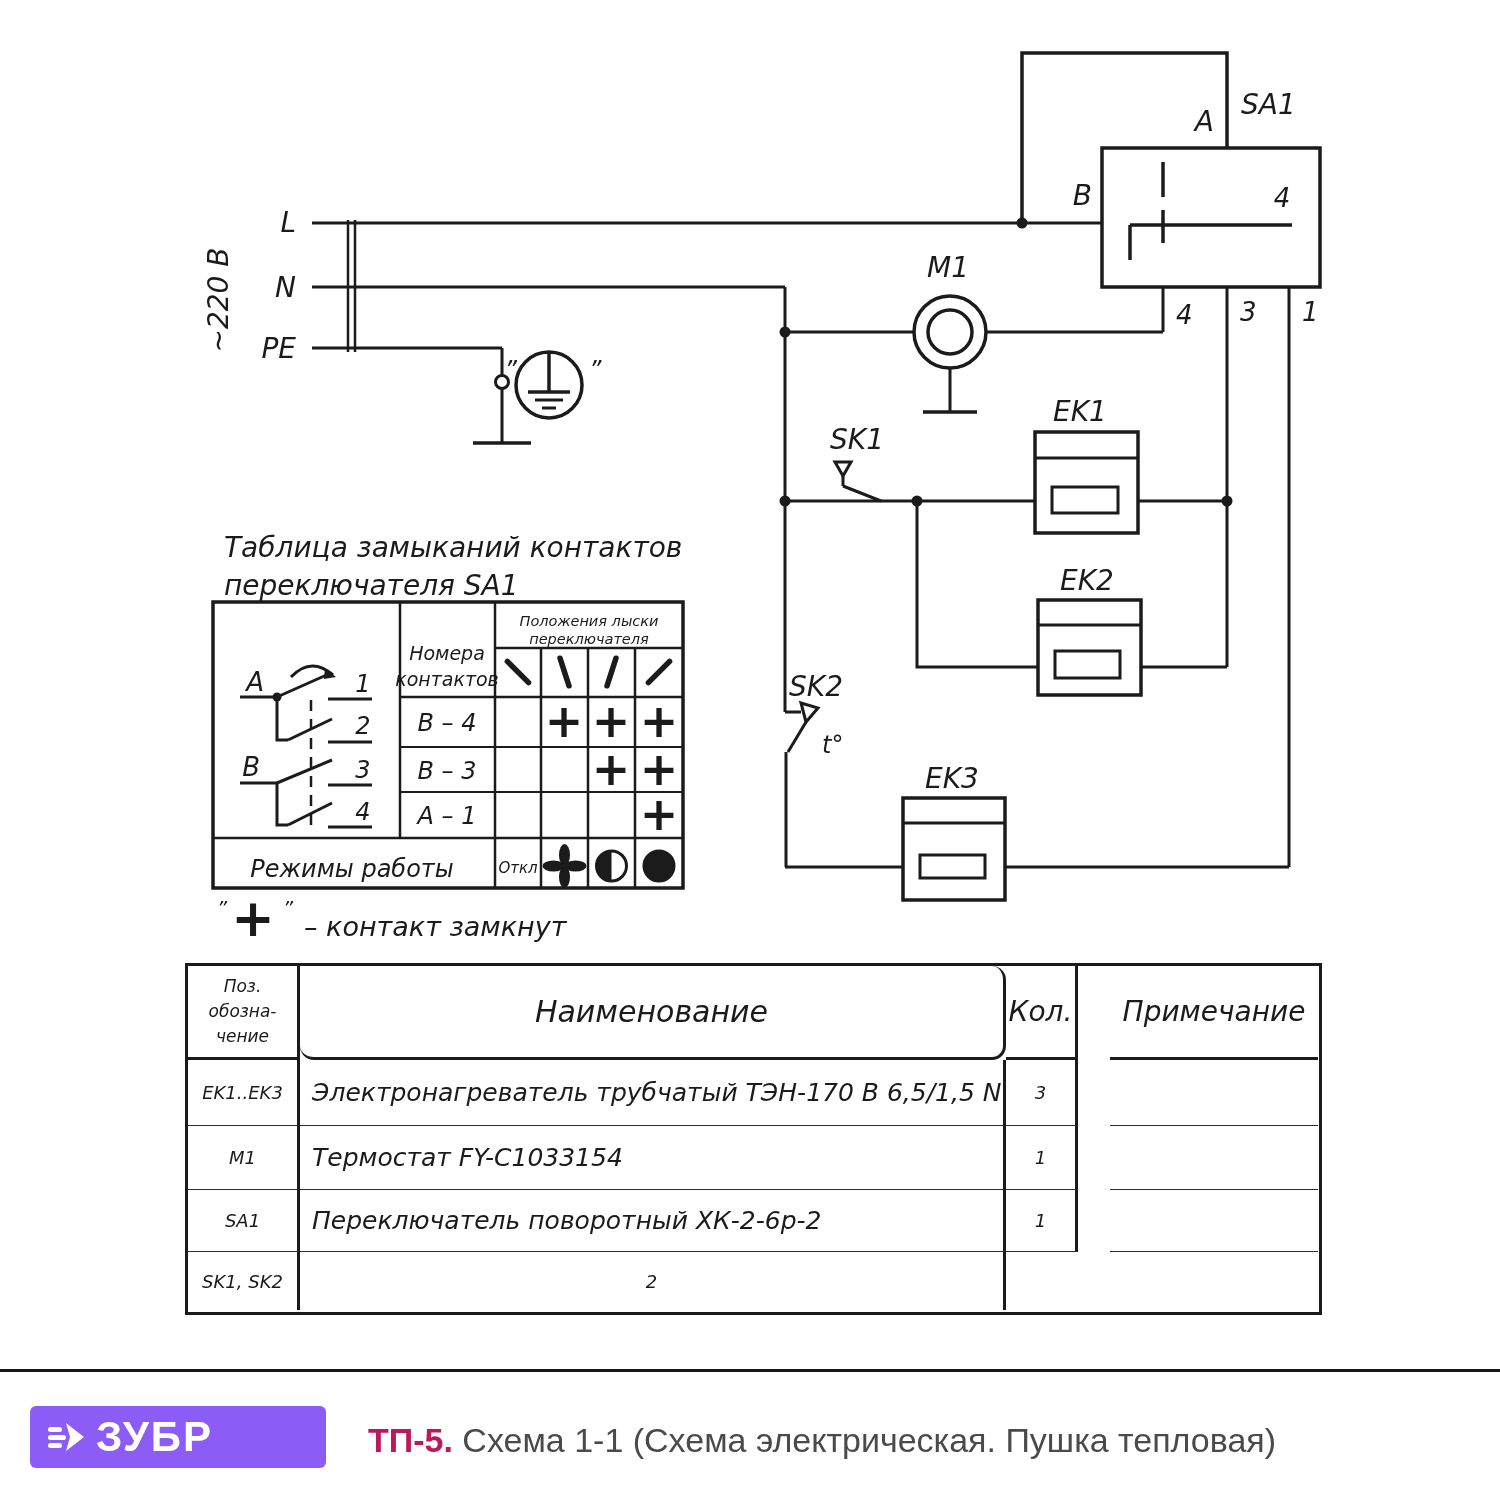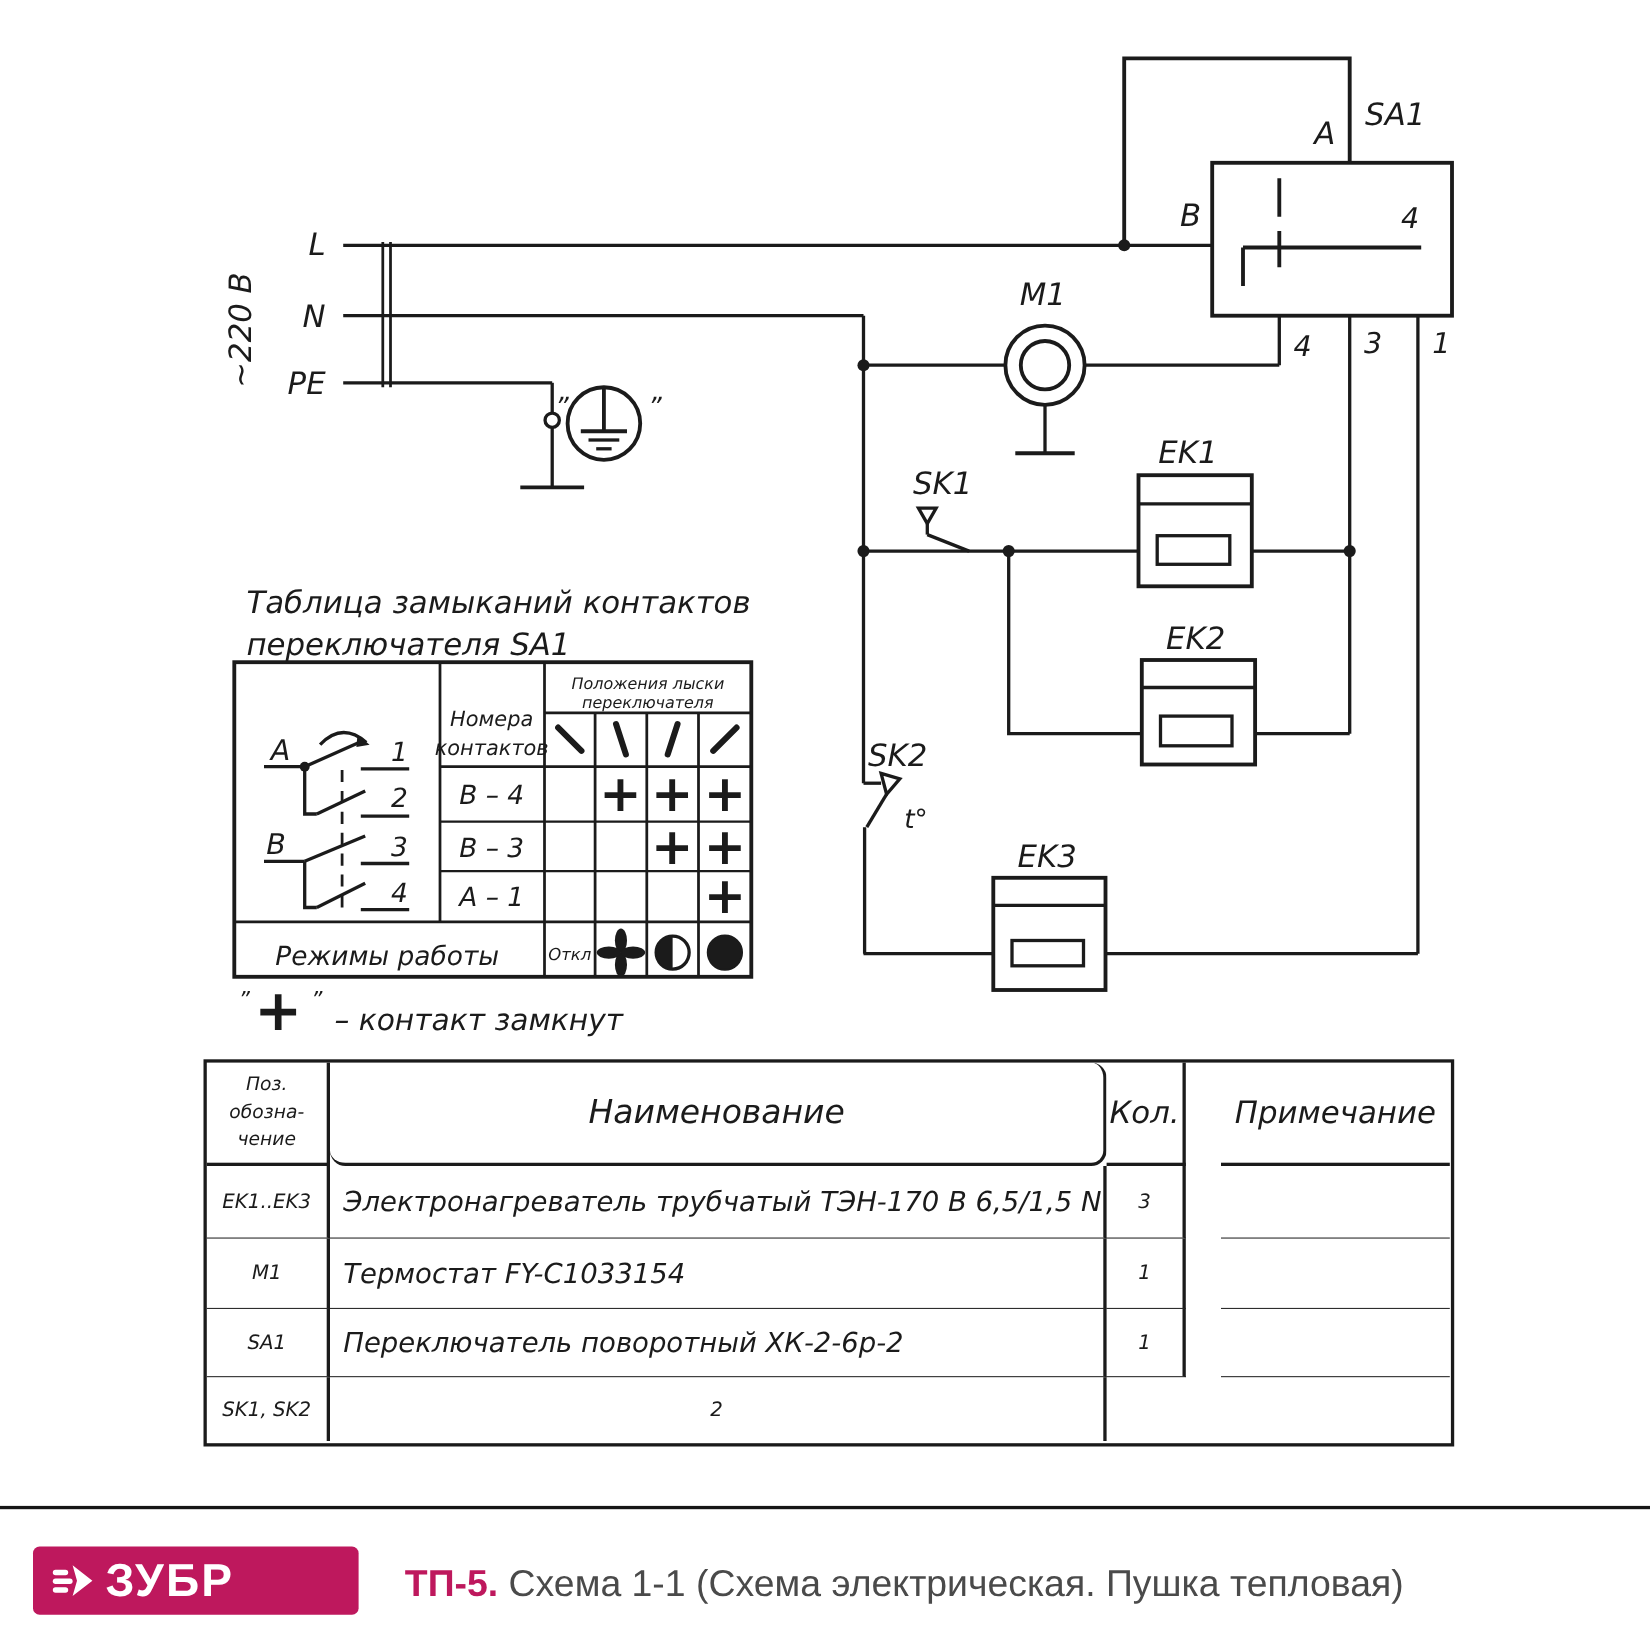--- a/index.html
+++ b/index.html
@@ -27,21 +27,21 @@
   .pt-cell.hdr{border-bottom:3.5px solid #1b1b1b;}
   .pt-cell.name{justify-content:flex-start;padding-left:12px;font-size:25px;}
   .pt-pos-hdr{flex-direction:column;font-size:17px;line-height:25px;}
   .pt-name-hdr{font-size:30px;border-radius:14px;}
   .pt-small-hdr{font-size:28px;}
 
   
   .separator{position:absolute;left:0;top:1369px;width:1500px;height:3px;background:#161616;}
   .footer-logo{
     position:absolute;left:30px;top:1406px;width:296px;height:62px;
-    background:#be185d;border-radius:6px;display:flex;align-items:center;
+    background:#8b5cf6;border-radius:6px;display:flex;align-items:center;
     padding-left:14px;box-sizing:border-box;gap:8px;
   }
   .brand-text{color:#fff;font-family:"Liberation Sans",sans-serif;font-weight:bold;font-size:42px;letter-spacing:2px;}
   .footer-caption{
     position:absolute;left:368px;top:1421px;font-family:"Liberation Sans",sans-serif;
     font-size:34px;color:#4a4a4a;white-space:nowrap;
   }
   .footer-caption .model{font-weight:bold;color:#be185d;}
 </style>
 </head>

